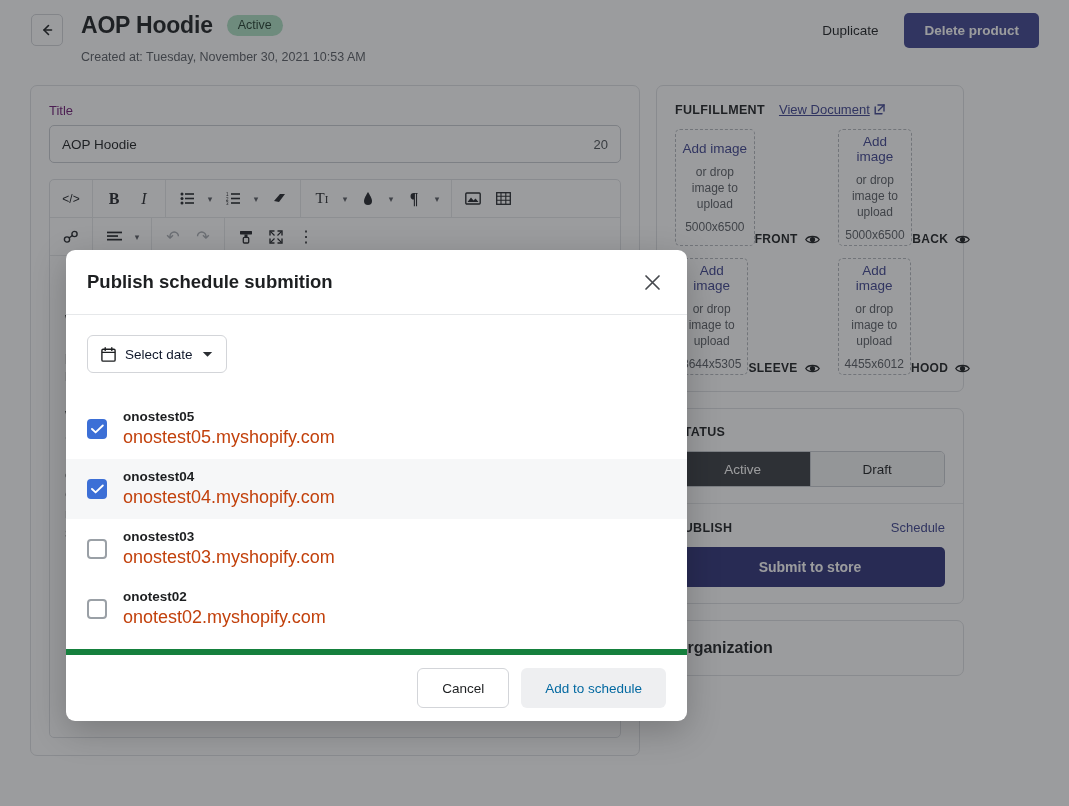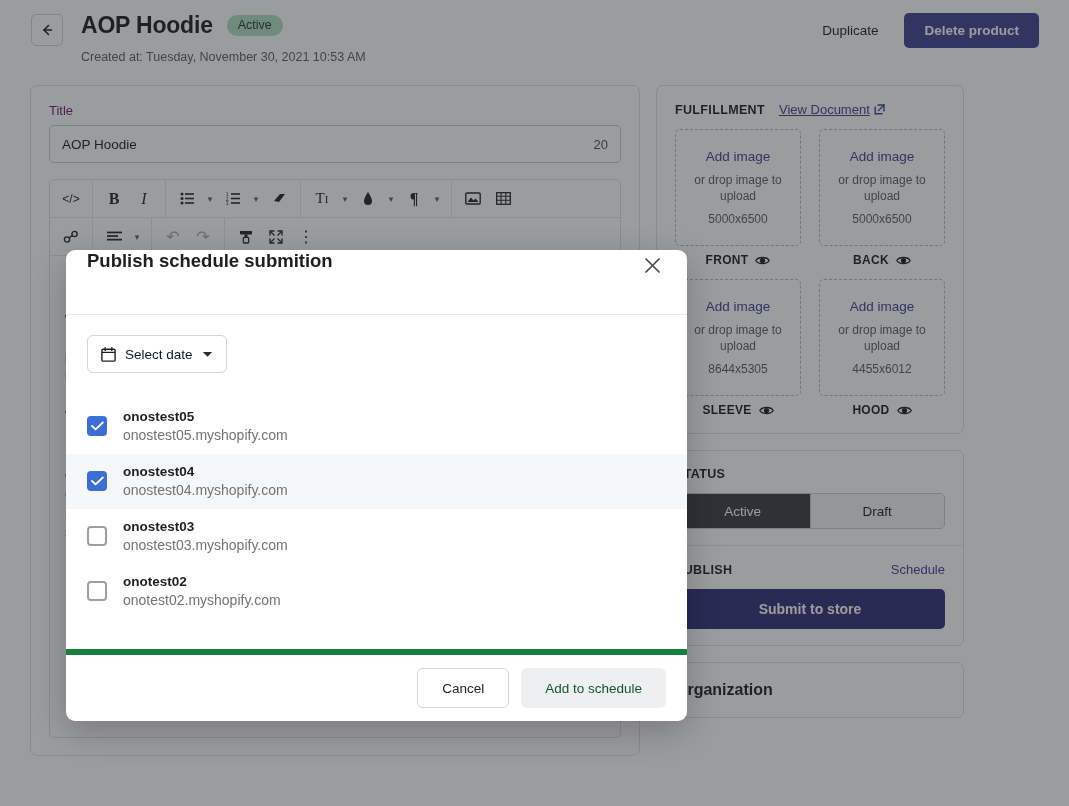--- a/index.html
+++ b/index.html
@@ -182,21 +182,21 @@
   }
   .doc-link {
     font-size: 13px; color: #3f4490; text-decoration: underline;
     display: inline-flex; align-items: center; gap: 4px; cursor: pointer;
   }
   .ff-grid {
     display: grid; grid-template-columns: 1fr 1fr;
     gap: 12px 18px;
     padding: 0 18px 16px;
   }
-  .ff-cell { display: flex; flex-direction: column; align-items: center; }
+  .ff-cell { display: flex; flex-direction: row; align-items: flex-end; }
   .dropzone {
     width: 100%; height: 117px;
     border: 1px dashed #b4b8bd;
     border-radius: 5px;
     display: flex; flex-direction: column;
     align-items: center; justify-content: center;
     gap: 8px; cursor: pointer;
     text-align: center; padding: 6px;
   }
   .dz-add { font-size: 13.5px; color: #3f4490; }
@@ -255,21 +255,21 @@
     left: 66px; top: 250px;
     width: 621px; height: 471px;
     background: #ffffff;
     border-radius: 9px;
     box-shadow: 0 10px 34px rgba(0,0,0,0.22);
     display: flex; flex-direction: column;
     overflow: hidden;
   }
   .modal-head {
     height: 65px;
-    display: flex; align-items: flex-start; justify-content: space-between;
+    display: flex; align-items: center; justify-content: space-between;
     padding: 0 20px 0 21px;
     border-bottom: 1px solid #e6e8ea;
   }
   .modal-title { font-size: 18.5px; font-weight: 600; color: #1d1f21; }
   .close-btn {
     width: 30px; height: 30px;
     display: flex; align-items: center; justify-content: center;
     background: none; border: none; cursor: pointer; color: #46494e;
   }
   .modal-body { flex: 1; overflow: hidden; padding-top: 20px; }
@@ -290,36 +290,36 @@
   .store-row.hovered { background: #f6f7f8; }
   .cbox {
     width: 20px; height: 20px;
     border: 2px solid #9aa0a6; border-radius: 4px;
     background: #ffffff;
     flex: 0 0 auto;
     display: flex; align-items: center; justify-content: center;
   }
   .cbox.checked { background: #3c6fd6; border-color: #3c6fd6; }
   .store-name { font-size: 13.5px; font-weight: 700; color: #1d1f21; }
-  .store-domain { font-size: 14px; color: #737373; margin-top: 3px; }
+  .store-domain { font-size: 18px; color: #c2410c; margin-top: 3px; }
   .modal-foot {
     height: 72px;
     border-top: 6px solid #15803d;
     display: flex; align-items: center; justify-content: flex-end;
     gap: 12px; padding: 0 21px;
   }
   .ghost-btn {
     height: 40px; padding: 0 24px;
     background: #ffffff; border: 1px solid #d3d5d9; border-radius: 6px;
     font-size: 13.5px; color: #1d1f21; cursor: pointer; font-family: inherit;
   }
   .disabled-btn {
     height: 40px; padding: 0 24px;
     background: #eeeff1; border: none; border-radius: 6px;
-    font-size: 13.5px; color: #14532d; cursor: default; font-family: inherit;
+    font-size: 13.5px; color: #0369a1; cursor: default; font-family: inherit;
   }
   .eye { flex: 0 0 auto; }
 </style>
 </head>
 <body>
 
 <div id="app">
 
   <div class="page">
 

